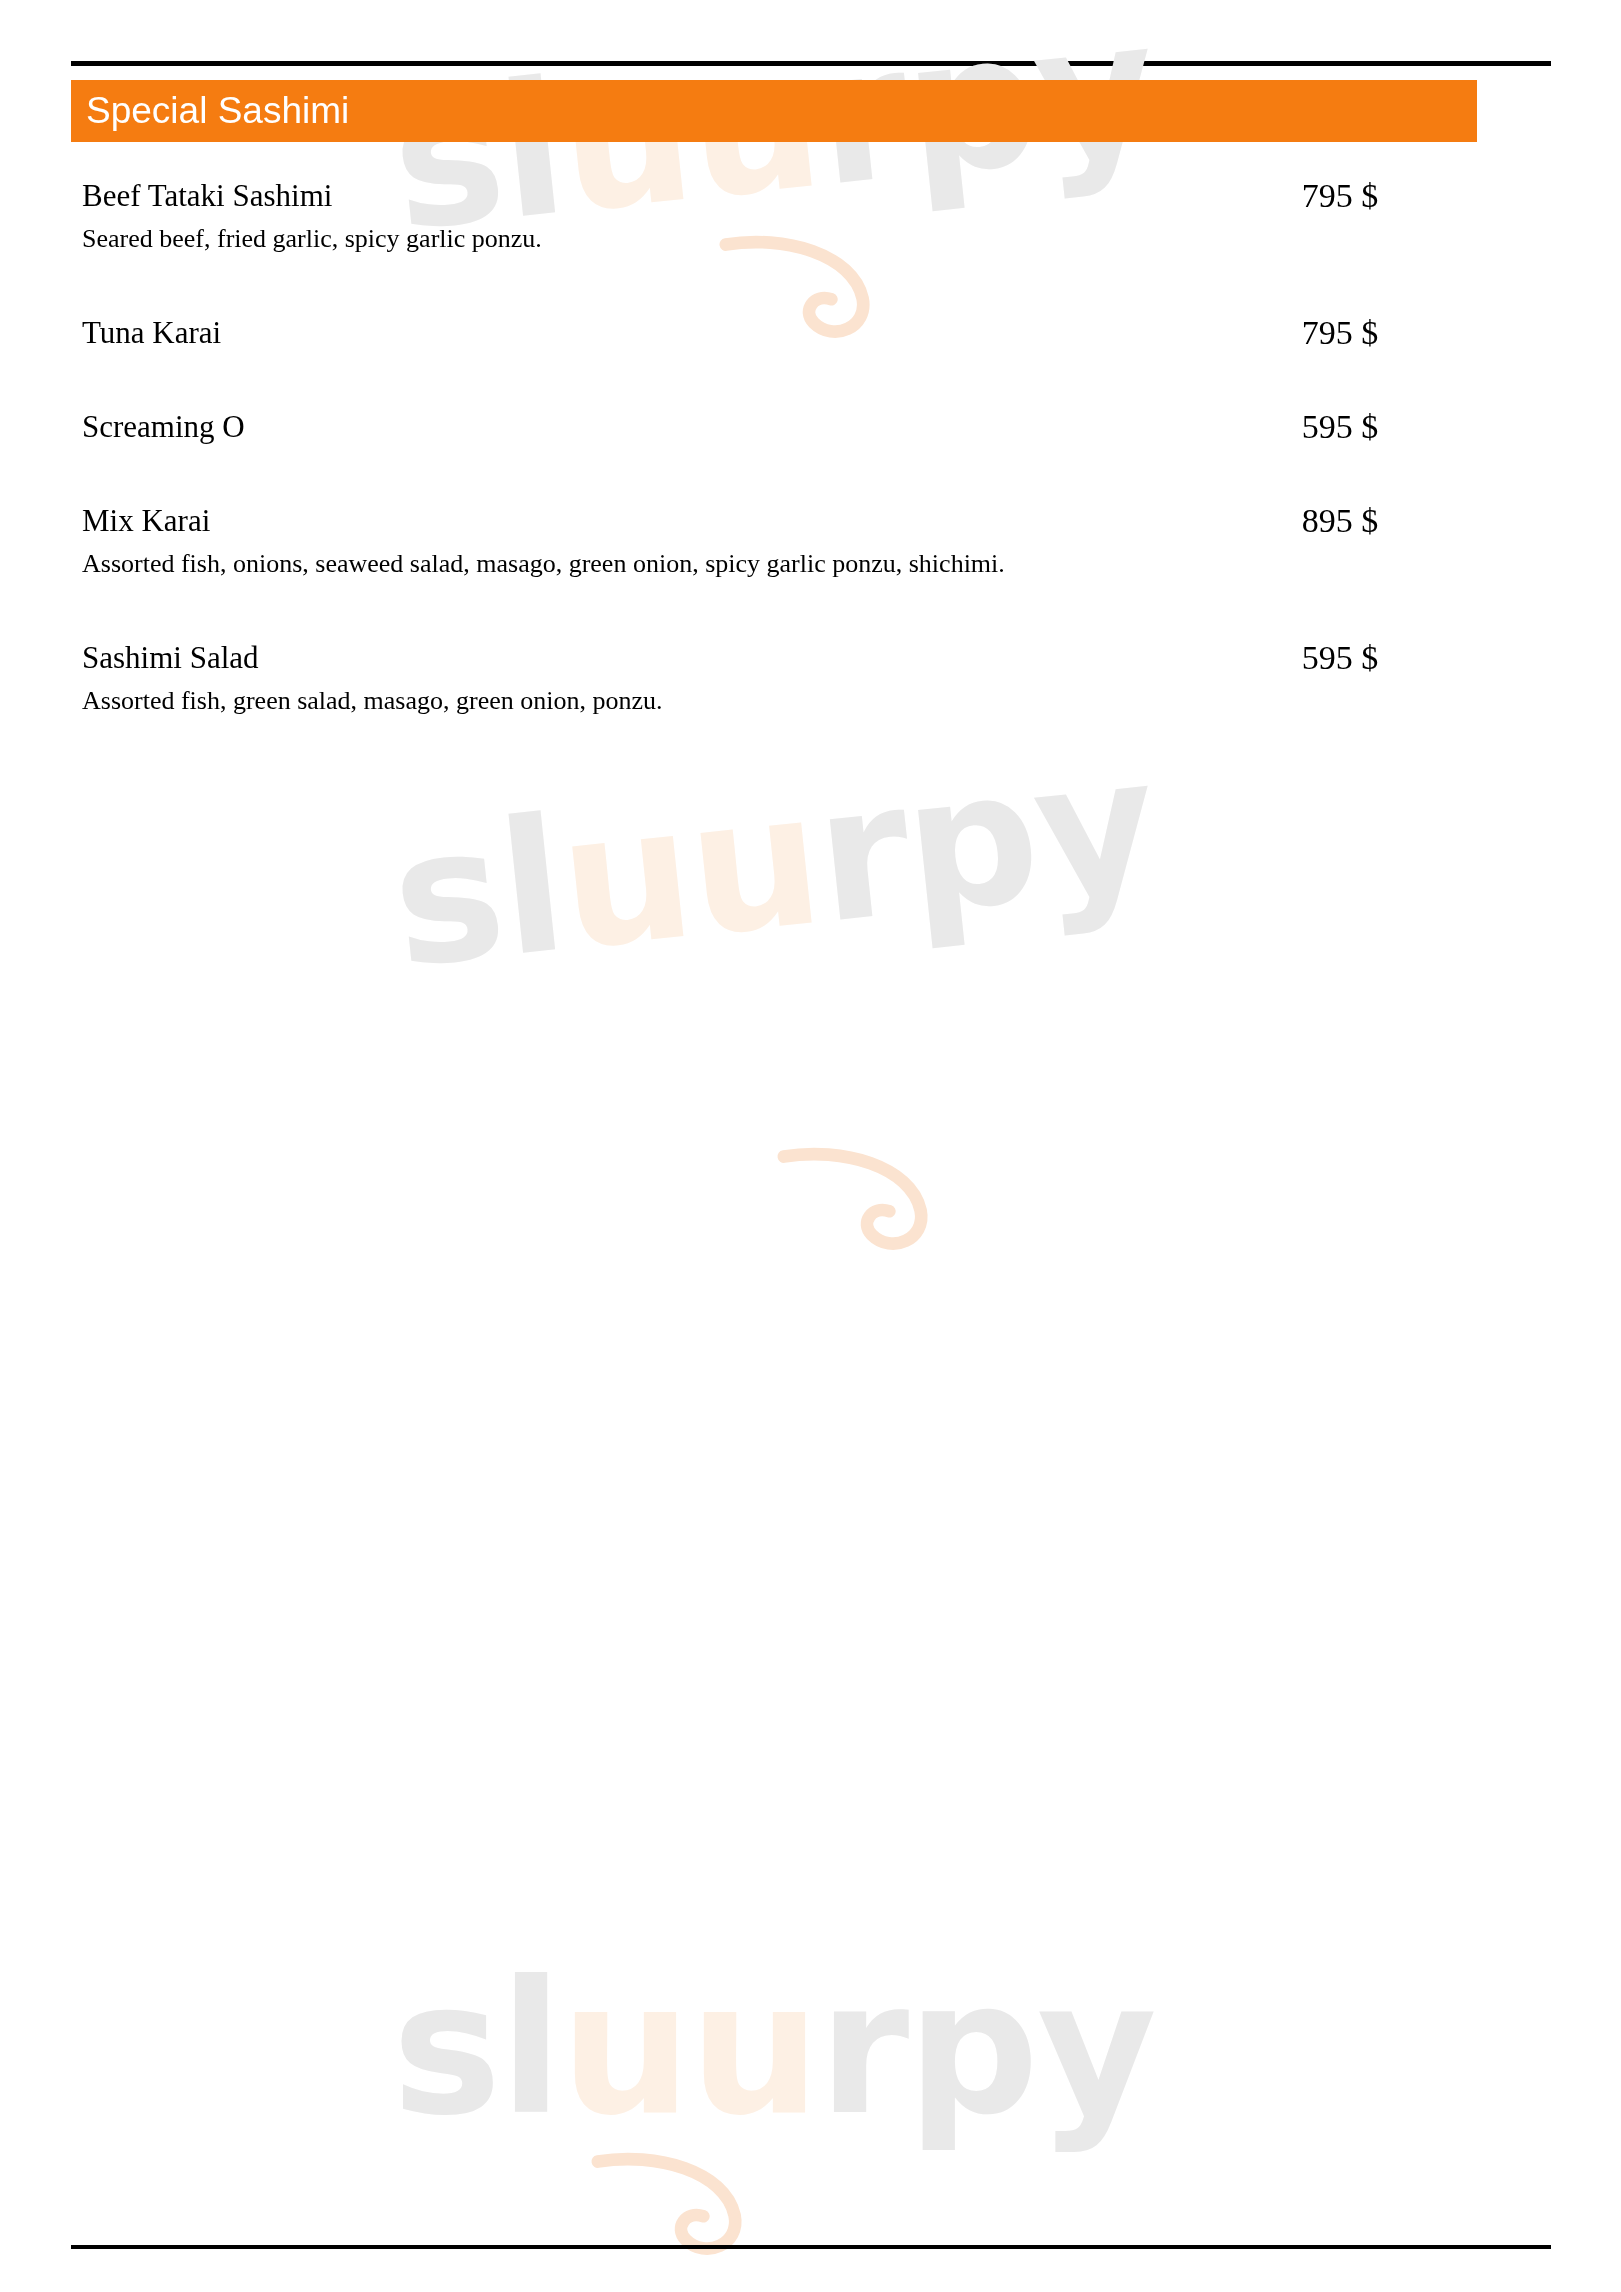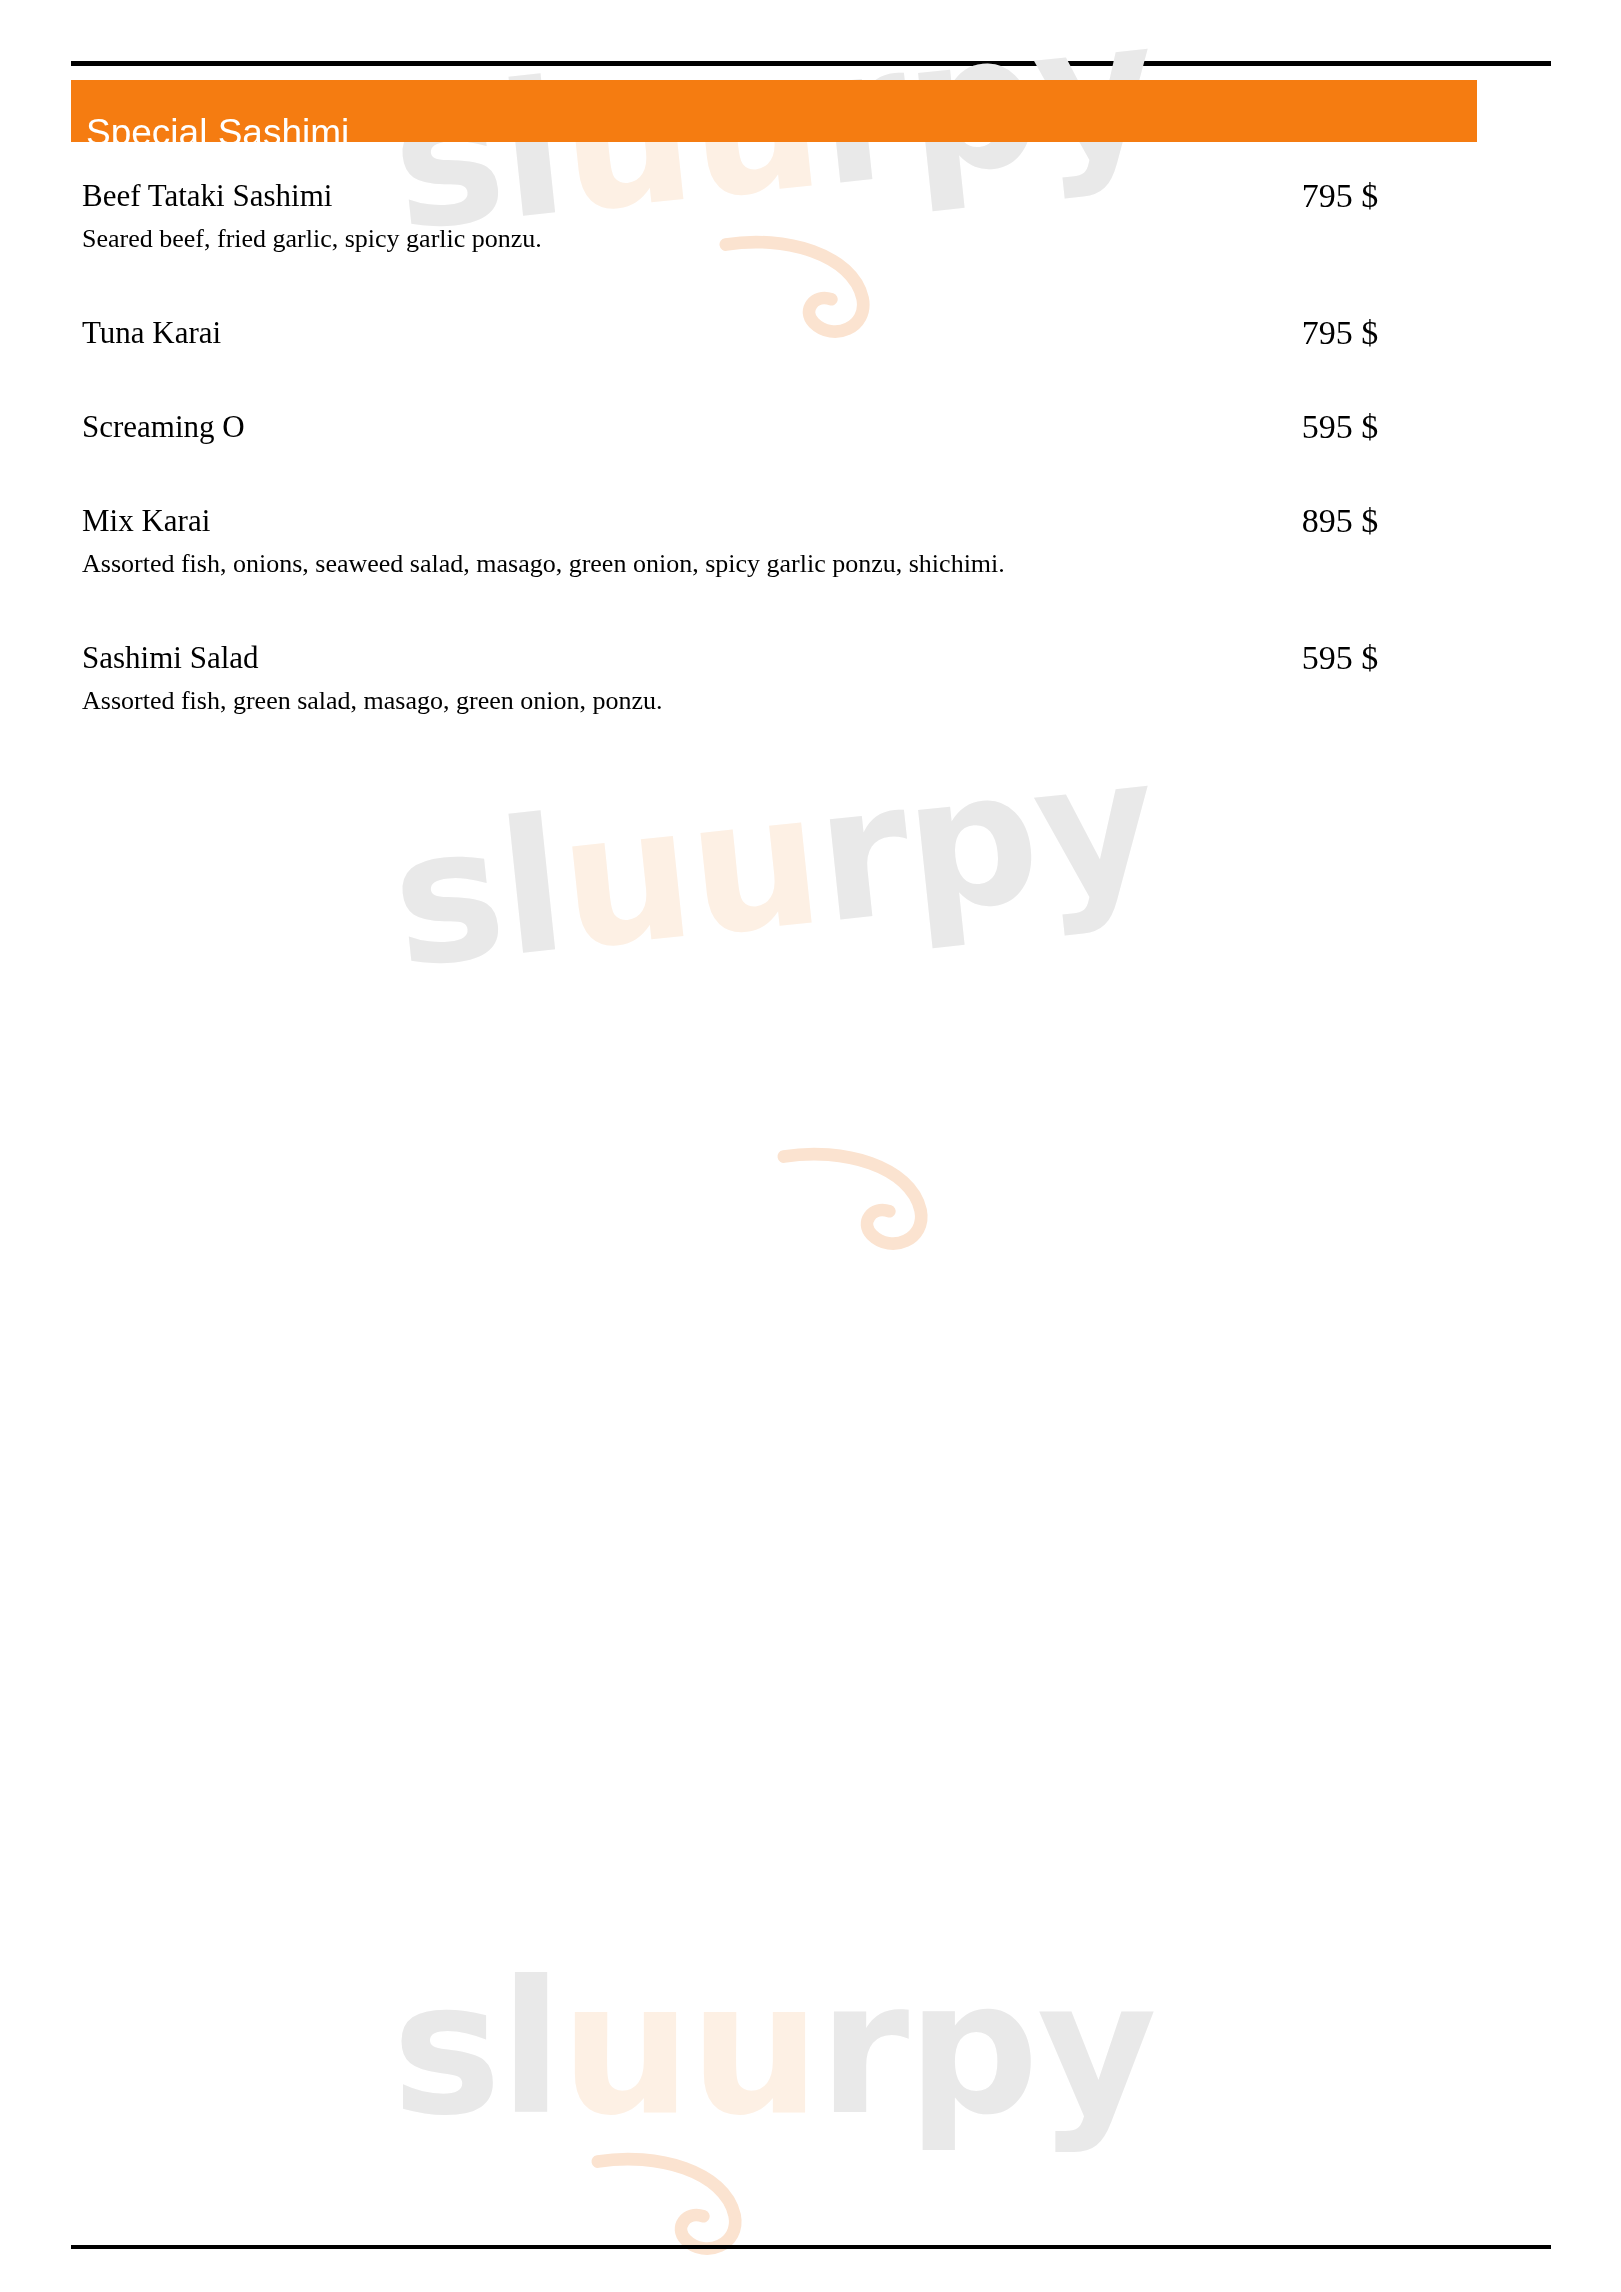--- a/index.html
+++ b/index.html
@@ -90,21 +90,20 @@
     background: #f57c11;
   }
   .section-title {
     position: absolute;
     left: 86px;
     top: 86px;
     font-family: "Liberation Sans", sans-serif;
     font-size: 37px;
     color: #ffffff;
     line-height: 49px;
-    margin-top: 22px;
   }
 
   
   .menu {
     position: absolute;
     left: 82px;
     top: 174px;
     width: 1304px;
   }
   .item {

